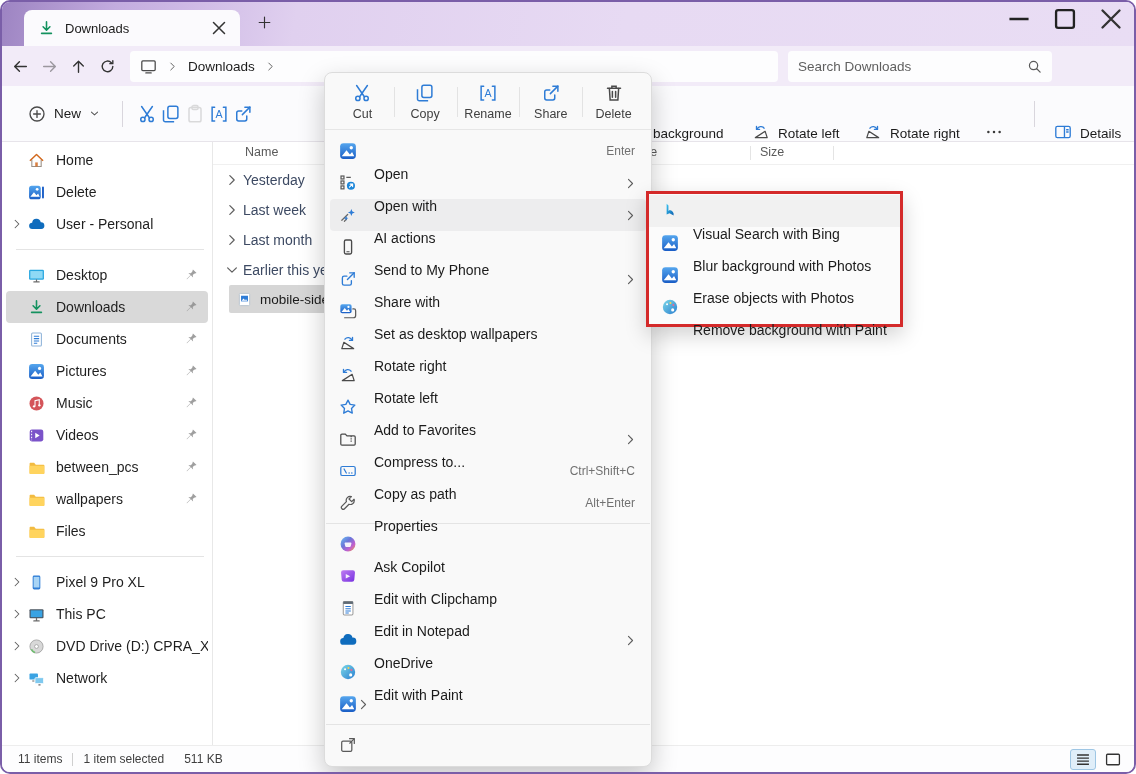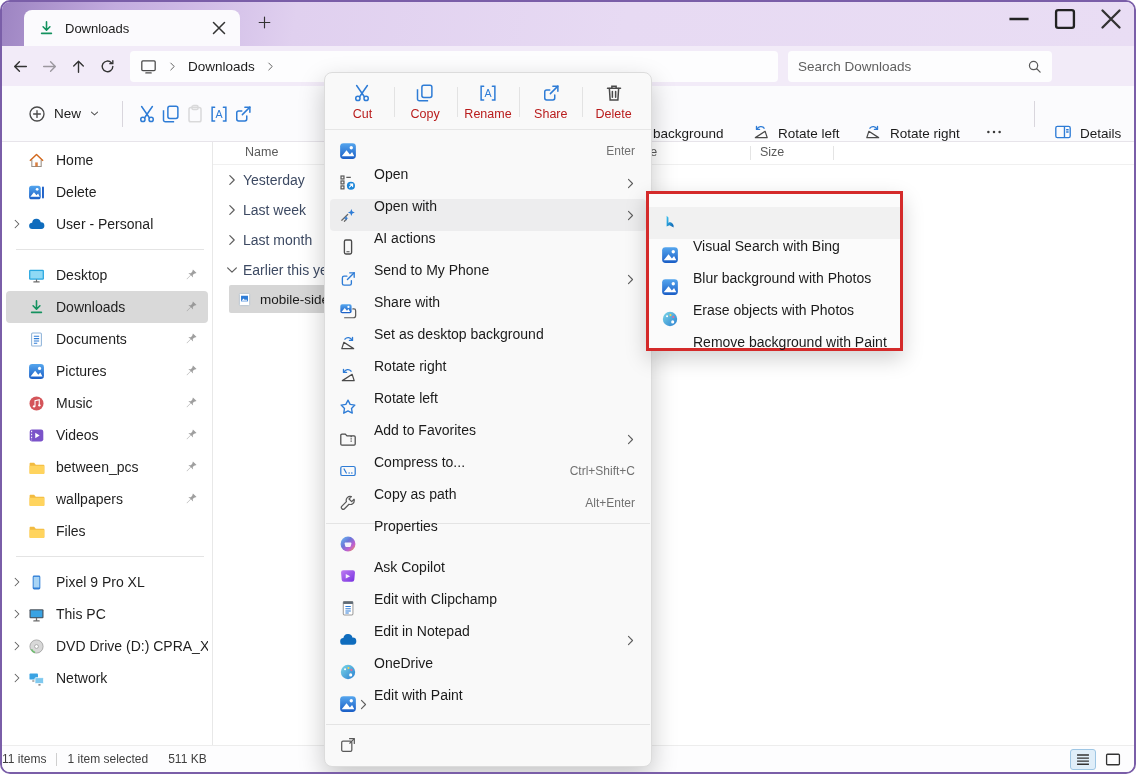--- a/index.html
+++ b/index.html
@@ -52,45 +52,45 @@
   .colheader .col { position:absolute; top:3px; }
   .col-div { position:absolute; top:4px; width:1px; height:14px; background:#e4e4e4; }
   .grouprow { height:30px; display:flex; align-items:center; padding-left:12px; color:#3d4a63; font-size:14px; }
   .g-chev { width:14px; height:14px; margin-right:4px; display:flex; color:#5a6a7a; }
   .filerow { height:28px; display:flex; align-items:center; margin-left:16px; width:162px; background:#d6d6d6; border-radius:2px; padding-left:8px; }
   .filerow .ic16 { width:15px; height:15px; }
   .filerow .fname { margin-left:8px; font-size:13.5px; color:#1b1b1b; white-space:nowrap; }
 
   
   .statusbar { position:absolute; left:0; right:0; bottom:0; height:27px; background:#fdfdfe; border-top:1px solid #ededed; display:flex; align-items:center; font-size:12px; color:#3f3f3f; z-index:5; }
-  .sb-count { }
+  .sb-count { margin-left:16px; }
   .sb-vdiv { width:1px; height:13px; background:#cfcfcf; margin:0 10px; }
   .sb-right { position:absolute; right:8px; display:flex; gap:4px; align-items:center; }
   .viewbtn { width:26px; height:21px; display:flex; align-items:center; justify-content:center; border-radius:3px; border:1px solid transparent; }
   .viewbtn.active { background:#e0eef9; border-color:#9ec6e4; }
 
   
   .ctxmenu { position:absolute; left:322px; top:70px; width:328px; background:#f9f9f9; border:1px solid #dcdcdc; border-radius:8px; box-shadow:0 10px 26px rgba(0,0,0,.22); z-index:50; padding-bottom:5px; }
   .cmdbar { display:flex; height:57px; align-items:stretch; padding:4px 6px 2px; border-bottom:1px solid #e6e6e6; }
   .cmdbtn { flex:1; display:flex; flex-direction:column; align-items:center; justify-content:center; gap:4px; border-radius:4px; position:relative; }
   .cmdbtn + .cmdbtn::before { content:""; position:absolute; left:0; top:10px; bottom:10px; width:1px; background:#e3e3e3; }
-  .cmdbtn .clabel { font-size:12.5px; color:#b91c1c; }
+  .cmdbtn .clabel { font-size:12.5px; color:#404040; }
   .ic20 { width:20px; height:20px; display:flex; }
   .menu-items { padding:5px 0 0; }
   .mrow { height:32px; display:flex; align-items:center; margin:0 5px; padding:0 9px; border-radius:4px; }
   .mrow.hl { background:#ededee; }
   .ic18 { width:18px; height:18px; display:flex; }
   .mlabel { margin-left:17px; flex:1; font-size:14px; color:#1b1b1b; white-space:nowrap;margin-top:46px; }
   .mshort { font-size:12px; color:#717171; margin-right:2px; }
   .mchev { width:13px; height:13px; color:#5f5f5f; display:flex; }
   .msep { height:1px; background:#e4e4e4; margin:4px 1px; }
 
   
   .ai-box { position:absolute; left:644px; top:189px; width:257px; border:3px solid #d42a2a; z-index:60; background:#fbfbfb; box-shadow:0 8px 20px rgba(0,0,0,.18); }
-  .ai-menu { padding:13px 0; }
+  .ai-menu { padding:1px 0; }
   .airow { height:32px; display:flex; align-items:center; padding:0 12px; }
   .airow.hl { background:#f1f1f1; }
   .airow .mlabel { margin-left:14px; }
 </style>
 </head>
 <body>
 
 <div class="window">
 
   <div class="tabbar">
@@ -743,21 +743,21 @@
         </div>
         <div class="mrow">
           <span class="ic18">
             <svg viewBox="0 0 16 16">
               <rect x="1.2" y="2" width="10" height="8" rx="1.6" fill="url(#gph)"></rect>
               <circle cx="8.4" cy="4.4" r="1" fill="#fff"></circle>
               <path d="M2.2 8.8l2.9-3.4 2 2.3 1.3-1.4 1.5 2.5z" fill="#fff"></path>
               <path d="M12.3 6.2h1a1.5 1.5 0 0 1 1.5 1.5v4.3a2 2 0 0 1-2 2H5" stroke="#5a5a5a" fill="none" stroke-width="1.1" stroke-linecap="round"></path>
             </svg>
           </span>
-          <span class="mlabel">Set as desktop background</span>
+          <span class="mlabel">Set as desktop wallpapers</span>
         </div>
         <div class="mrow">
           <span class="ic18">
             <svg viewBox="0 0 16 16">
               <path d="M5.3 4.6a3.6 3.6 0 0 1 6.2 1" stroke="#2e7cd6" fill="none" stroke-width="1.2" stroke-linecap="round"></path>
               <path d="M12 3v2.7H9.3" stroke="#2e7cd6" fill="none" stroke-width="1.2" stroke-linecap="round" stroke-linejoin="round"></path>
               <path d="M2.5 13h10.5L4.3 7.4z" stroke="#4a4a4a" fill="none" stroke-width="1.1" stroke-linejoin="round"></path>
             </svg>
           </span>
           <span class="mlabel">Rotate right</span>

